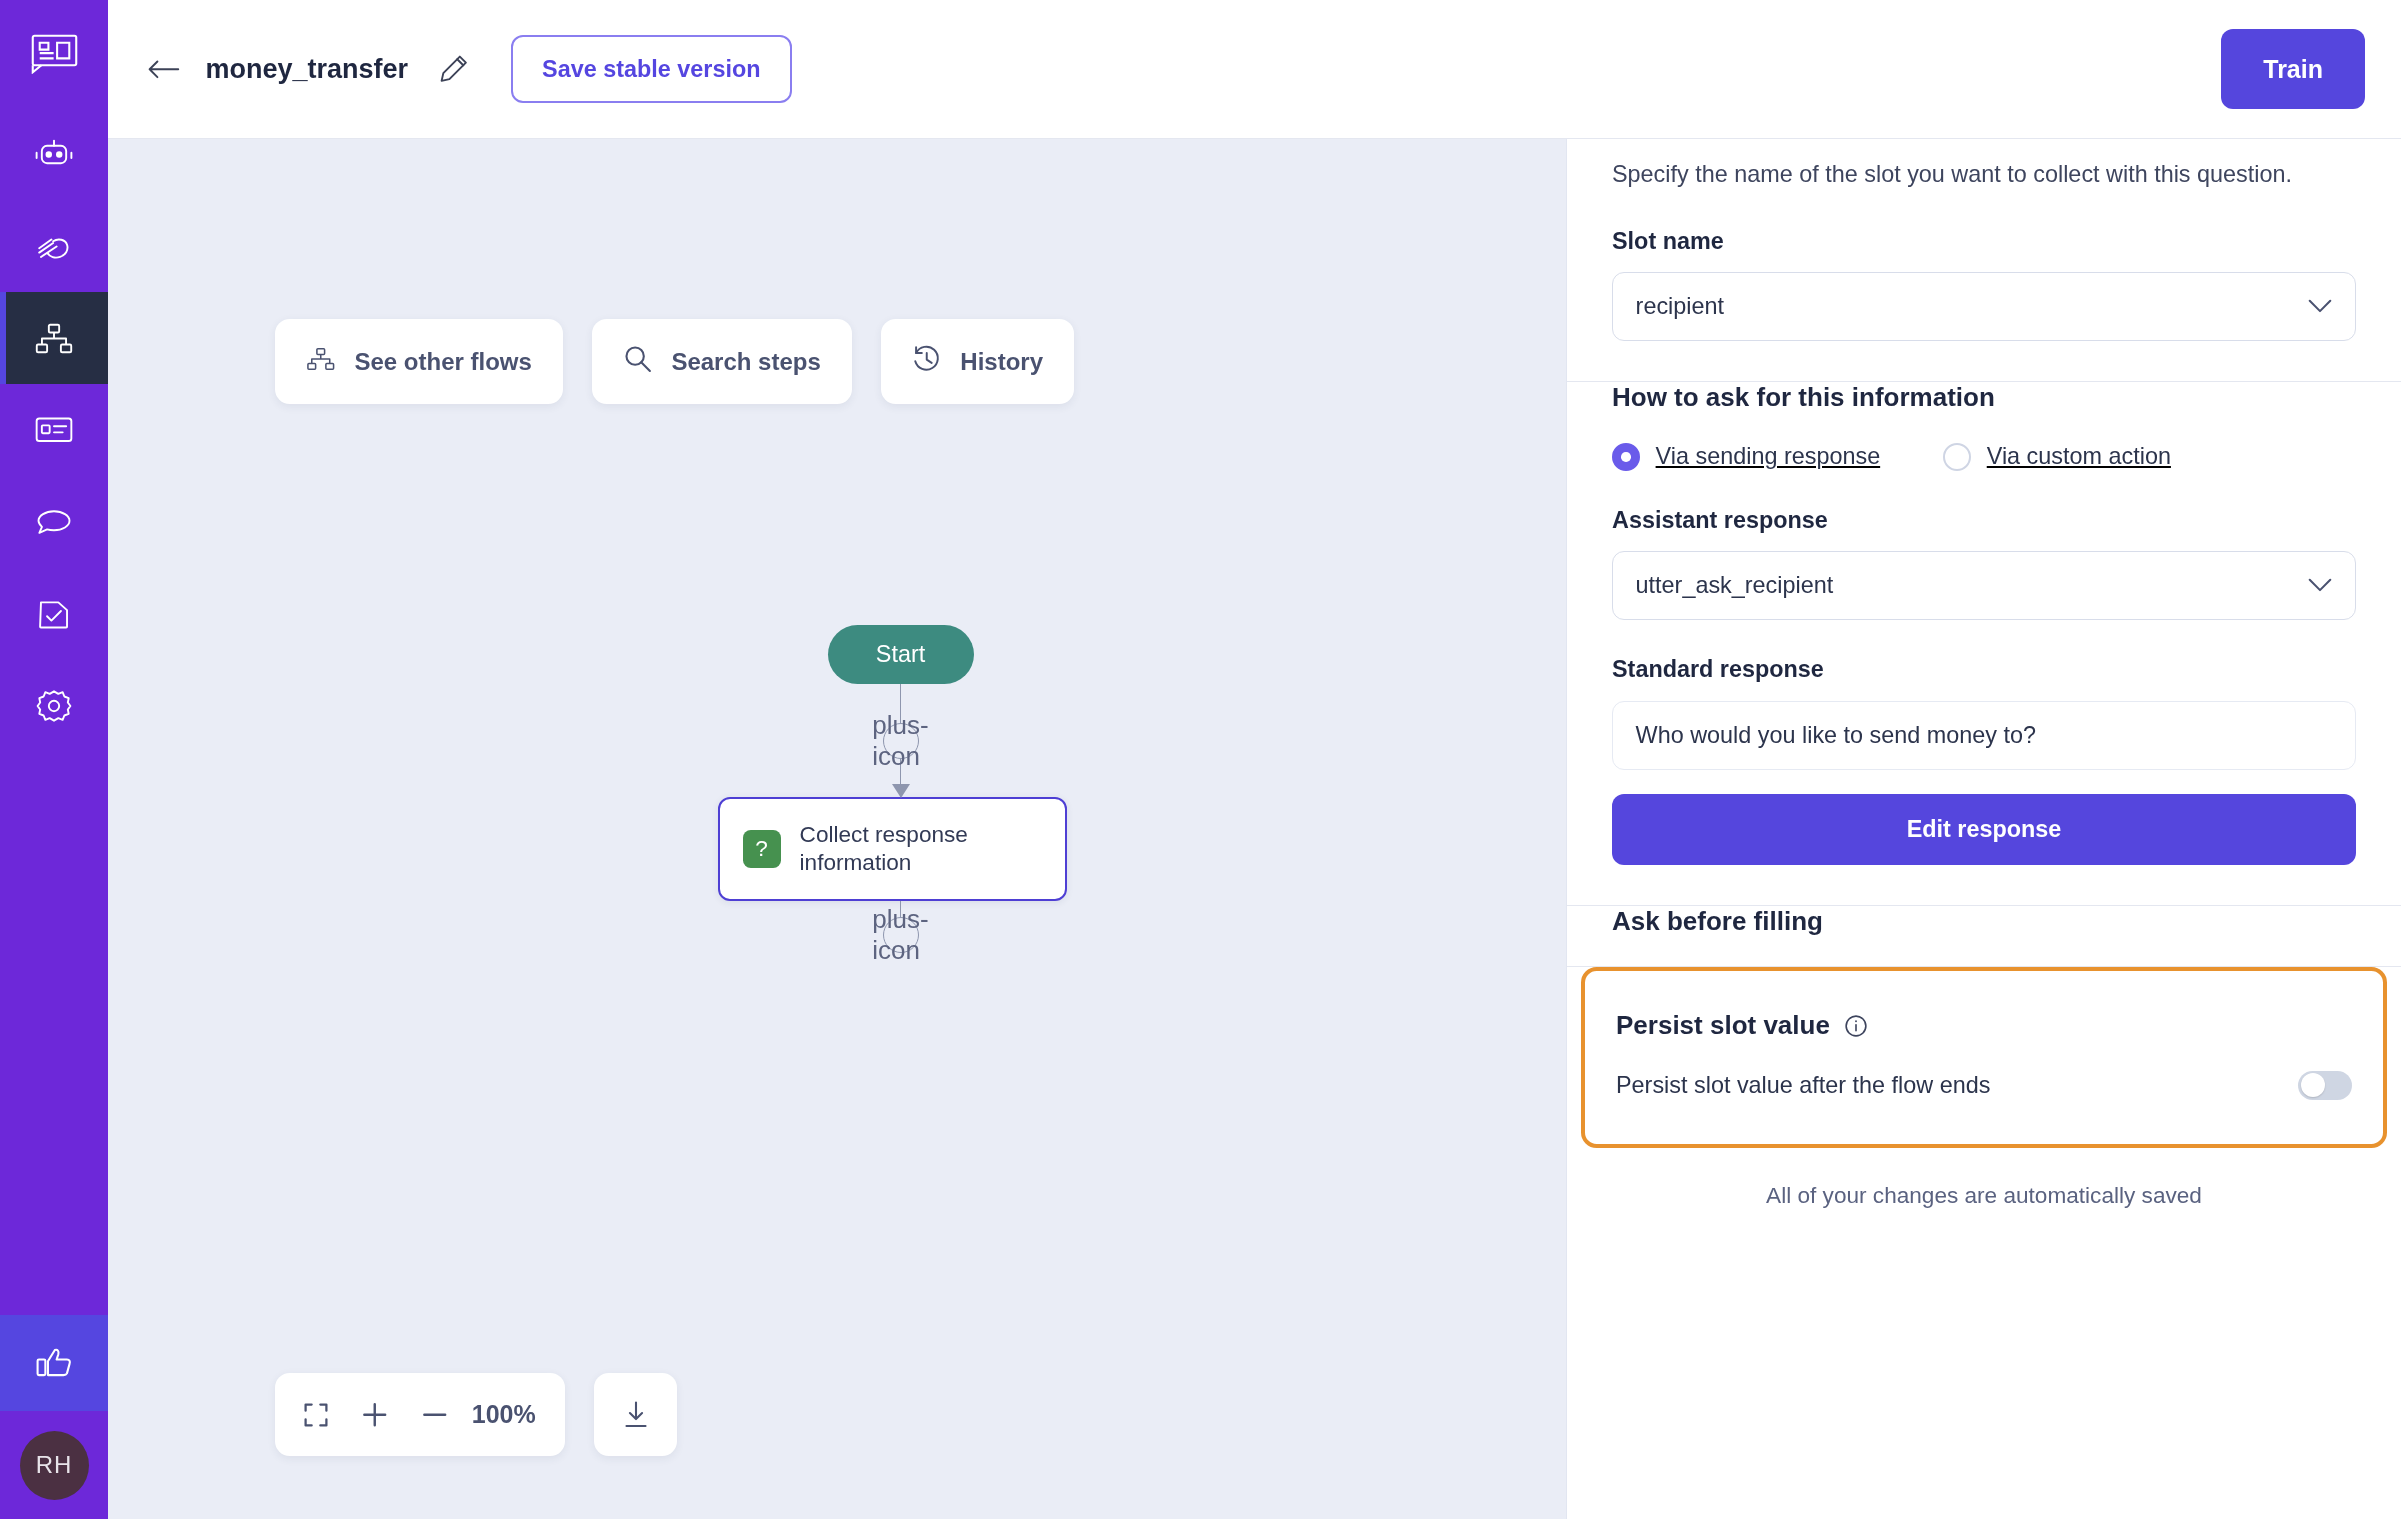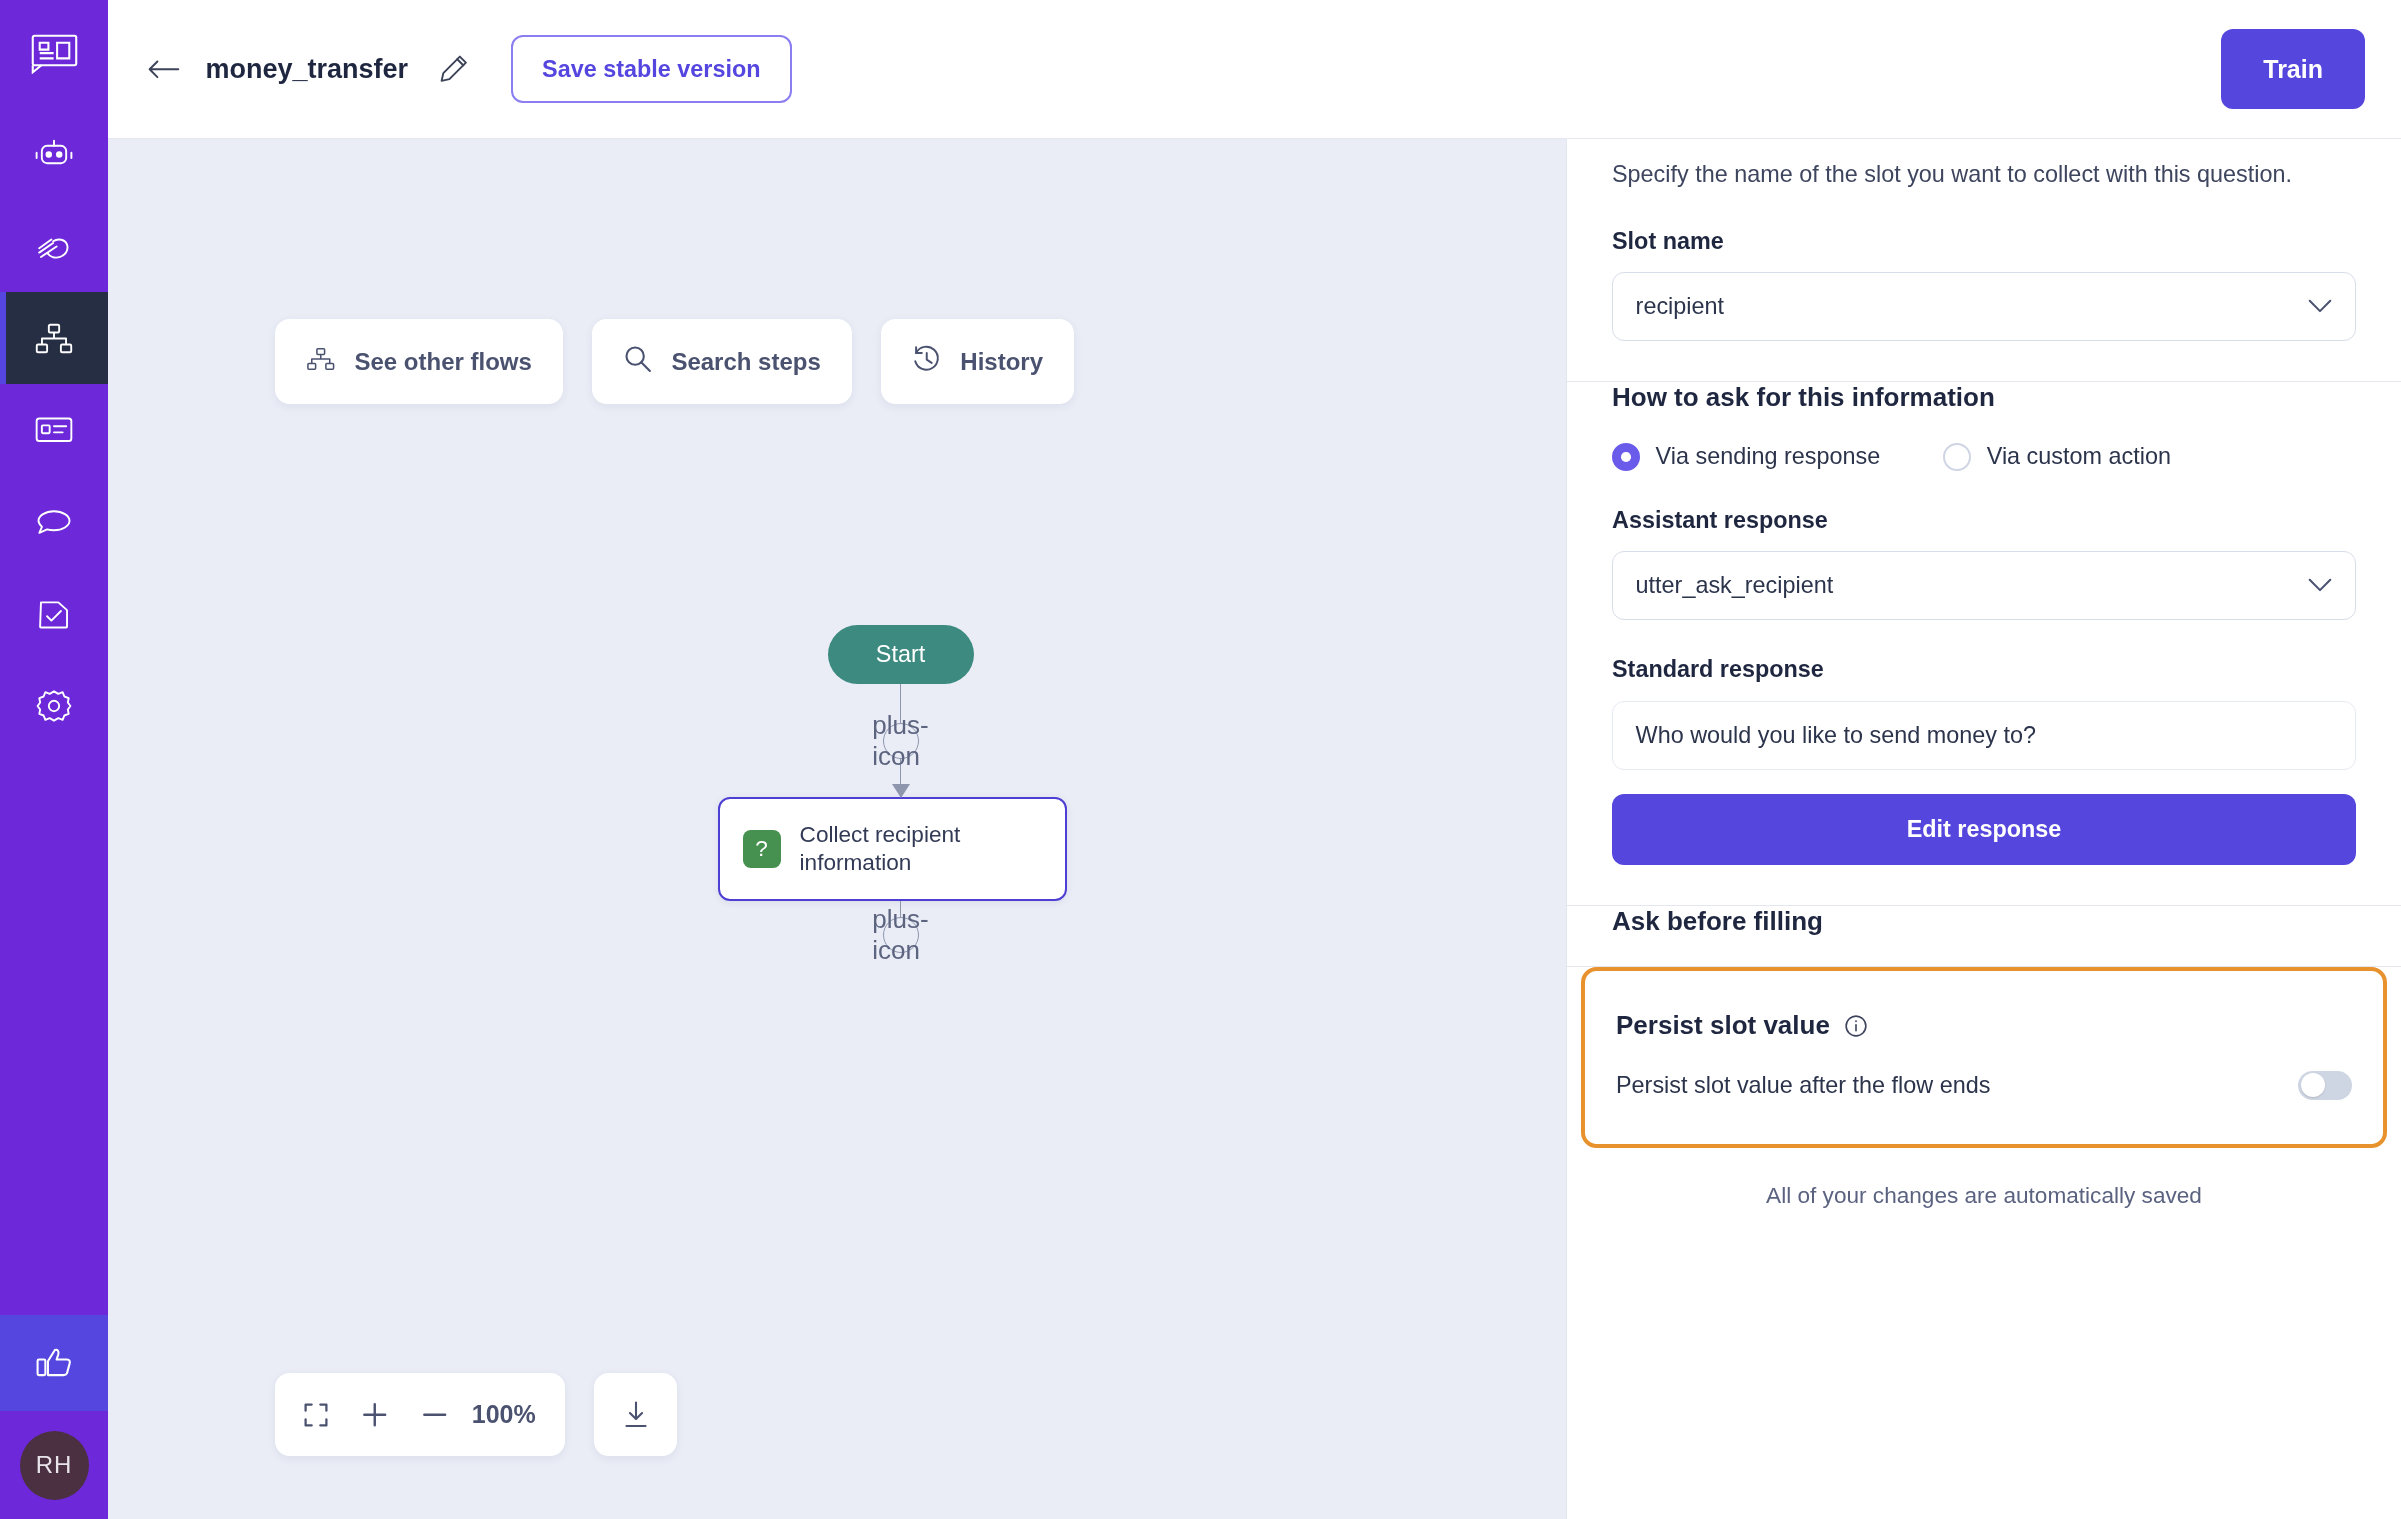--- a/index.html
+++ b/index.html
@@ -151,21 +151,21 @@
     height: 69px; border: 1.7px solid #d8ddea; border-radius: 12px; background: #fff;
     display: flex; align-items: center; padding: 0 22.6px; cursor: pointer;
   }
   .select-value { flex: 1 1 auto; font-size: 23.4px; color: #2c344c; }
   .chev { color: #4a5270; display: flex; align-items: center; }
   .sec-pad-bottom { padding-bottom: 40px; }
   .sec-title {
     font-size: 26px; font-weight: bold; color: #1f2740; margin-bottom: 29.5px;
   }
   .radio-row { display: flex; align-items: center; gap: 63px; margin-bottom: 8.7px; }
-  .radio { display: flex; align-items: center; gap: 15.6px; cursor: pointer; }
+  .radio { display: flex; align-items: center; gap: 15.6px; cursor: pointer; text-decoration: underline; }
   .radio-dot {
     width: 28px; height: 28px; border-radius: 50%; border: 2.2px solid #cfd5e4; background: #fff;
     display: flex; align-items: center; justify-content: center; flex: 0 0 28px;
   }
   .radio.on .radio-dot { border-color: #6a5bea; background: #6a5bea; }
   .radio.on .radio-dot::after {
     content: ""; width: 9.6px; height: 9.6px; border-radius: 50%; background: #fff;
   }
   .radio-label { font-size: 23.4px; color: #2c344c; white-space: nowrap; }
   .readonly-field {
@@ -330,21 +330,21 @@
         </div>
 
         <div class="flow">
           <div class="node-start">Start</div>
           <div class="conn c1">
             <div class="plus-node" style="top:50%;">plus-icon</div>
             <div class="arrow-head"></div>
           </div>
           <div class="node-card">
             <div class="node-badge">?</div>
-            <div class="node-label">Collect recipient information</div>
+            <div class="node-label">Collect response information</div>
           </div>
           <div class="conn" style="height:52px;">
             <div class="plus-node" style="top:66%;">plus-icon</div>
           </div>
         </div>
 
         <div class="zoom-bar">
           <div class="zoom-group">
             <div class="zoom-btn">
               <svg width="26" height="26" viewBox="0 0 30 30" fill="none" stroke="#4a5270" stroke-width="2.6" stroke-linecap="round" stroke-linejoin="round">

